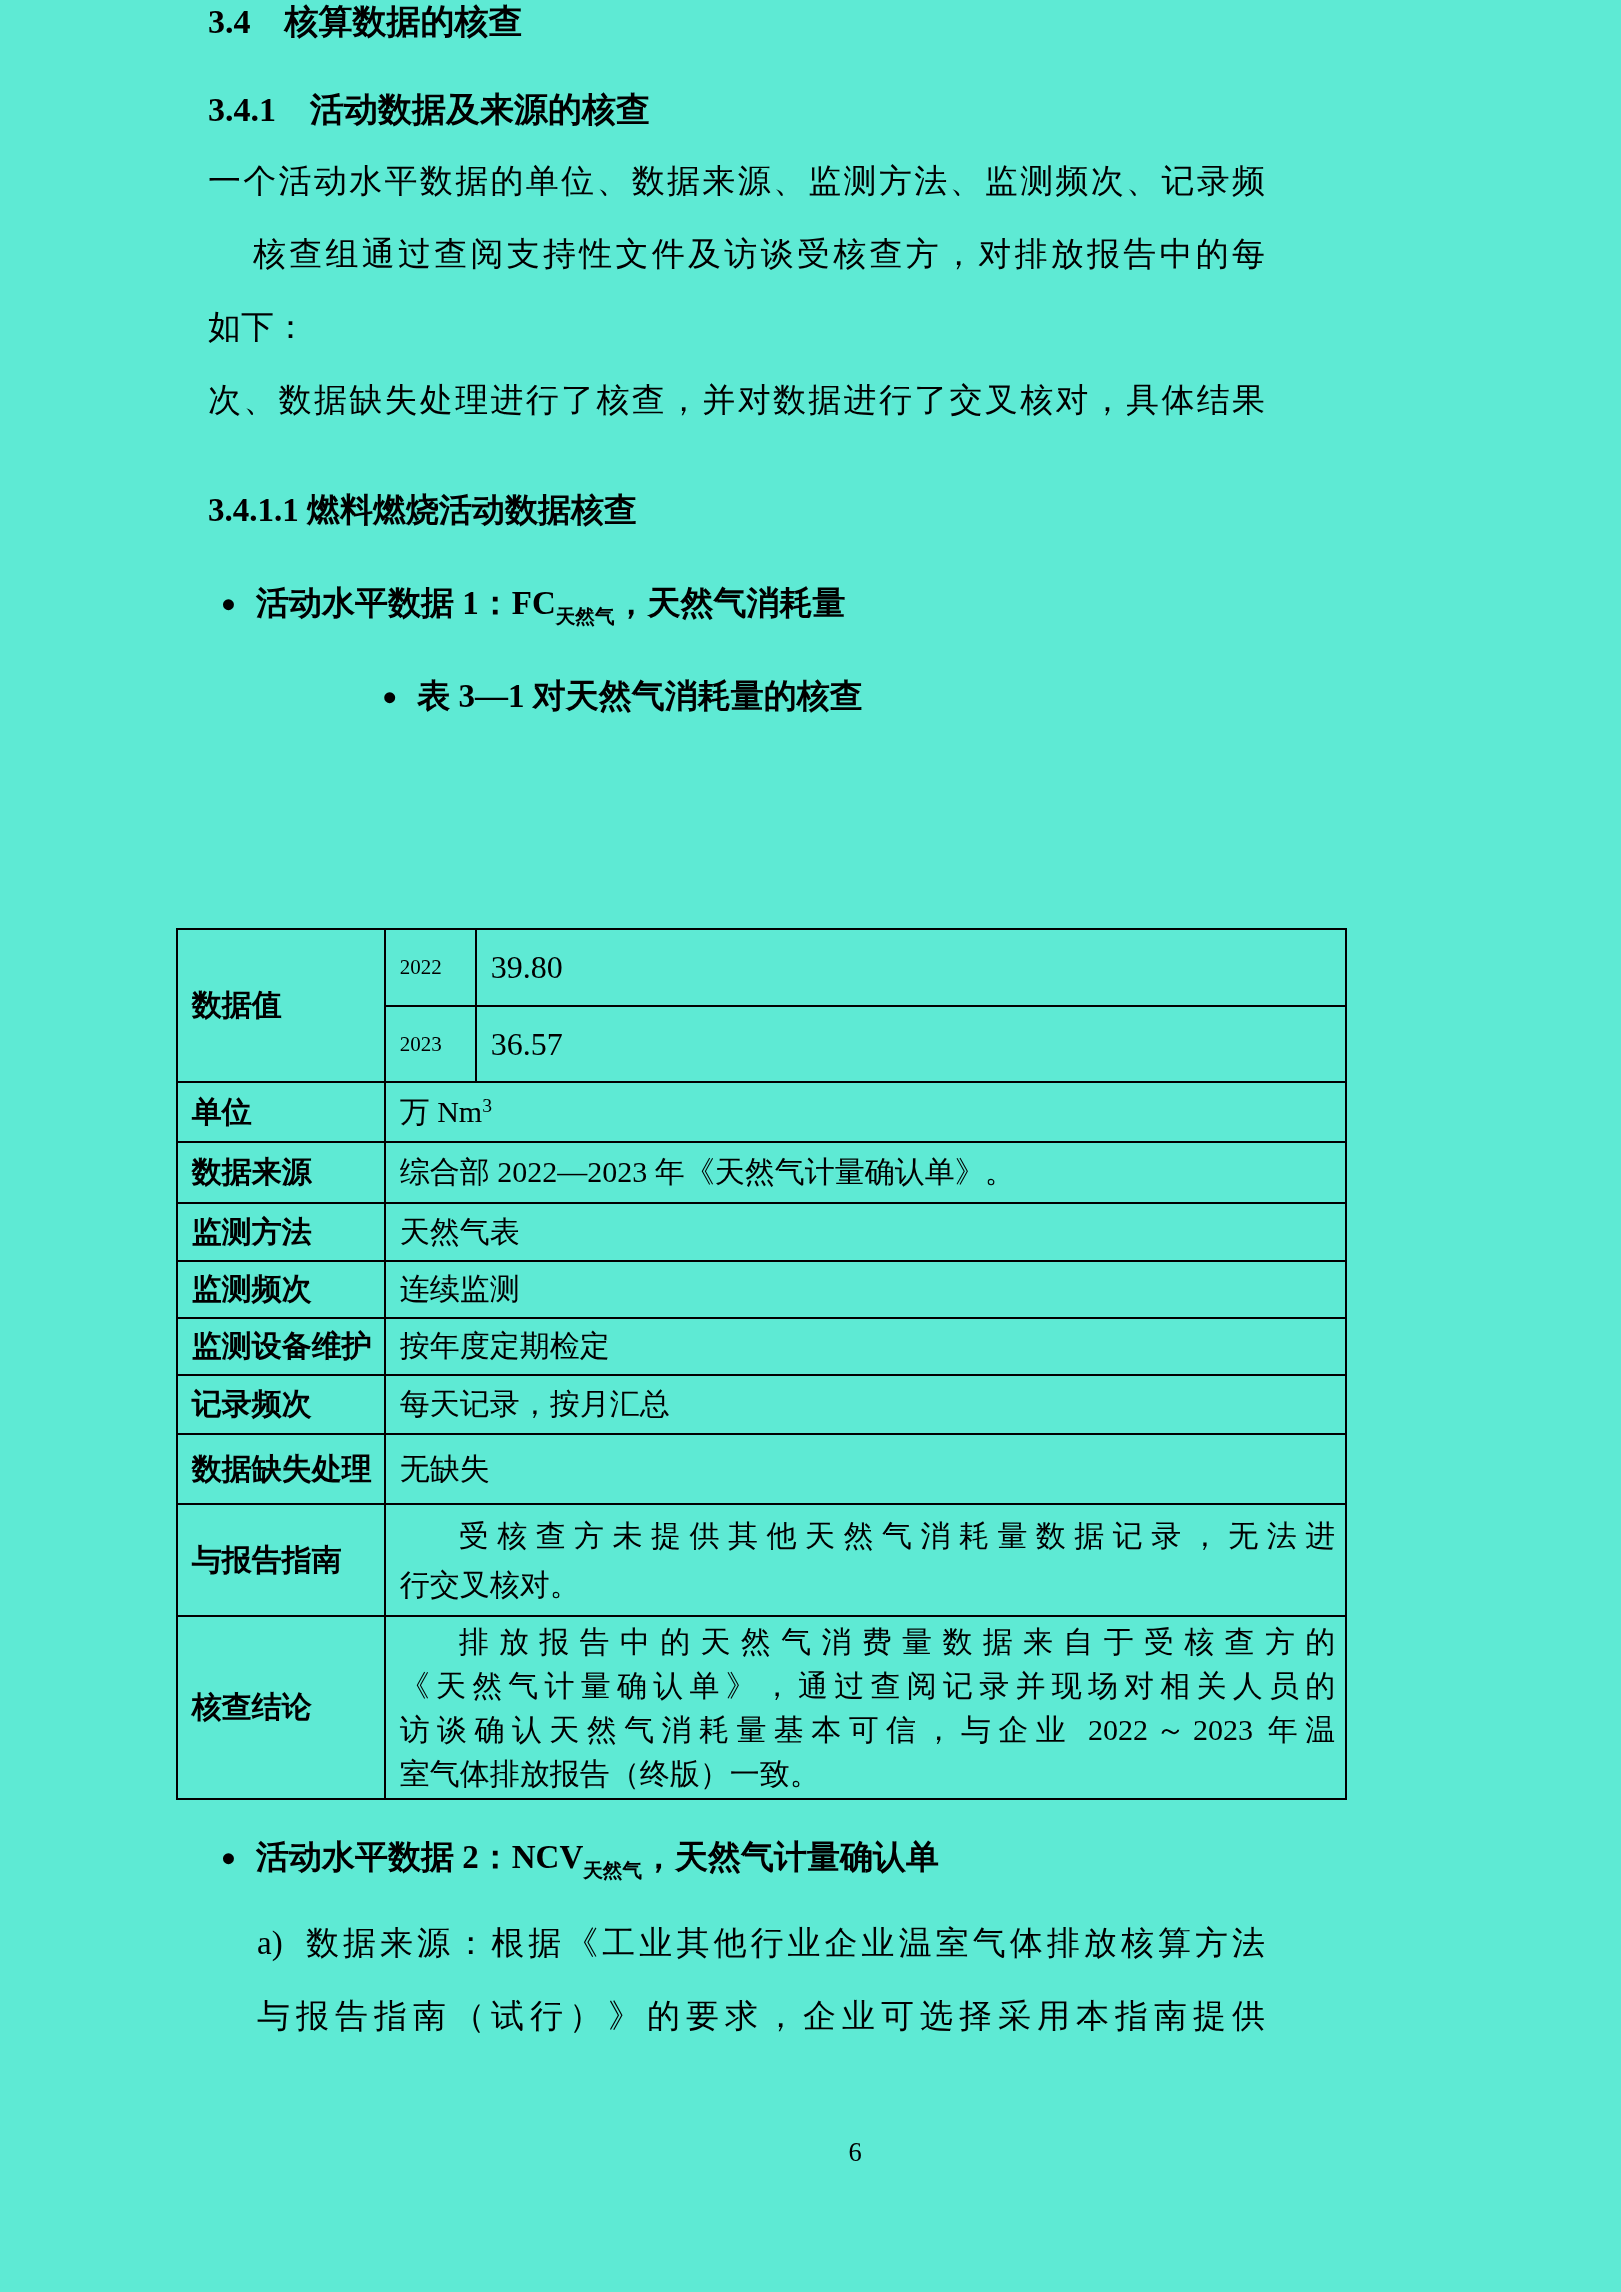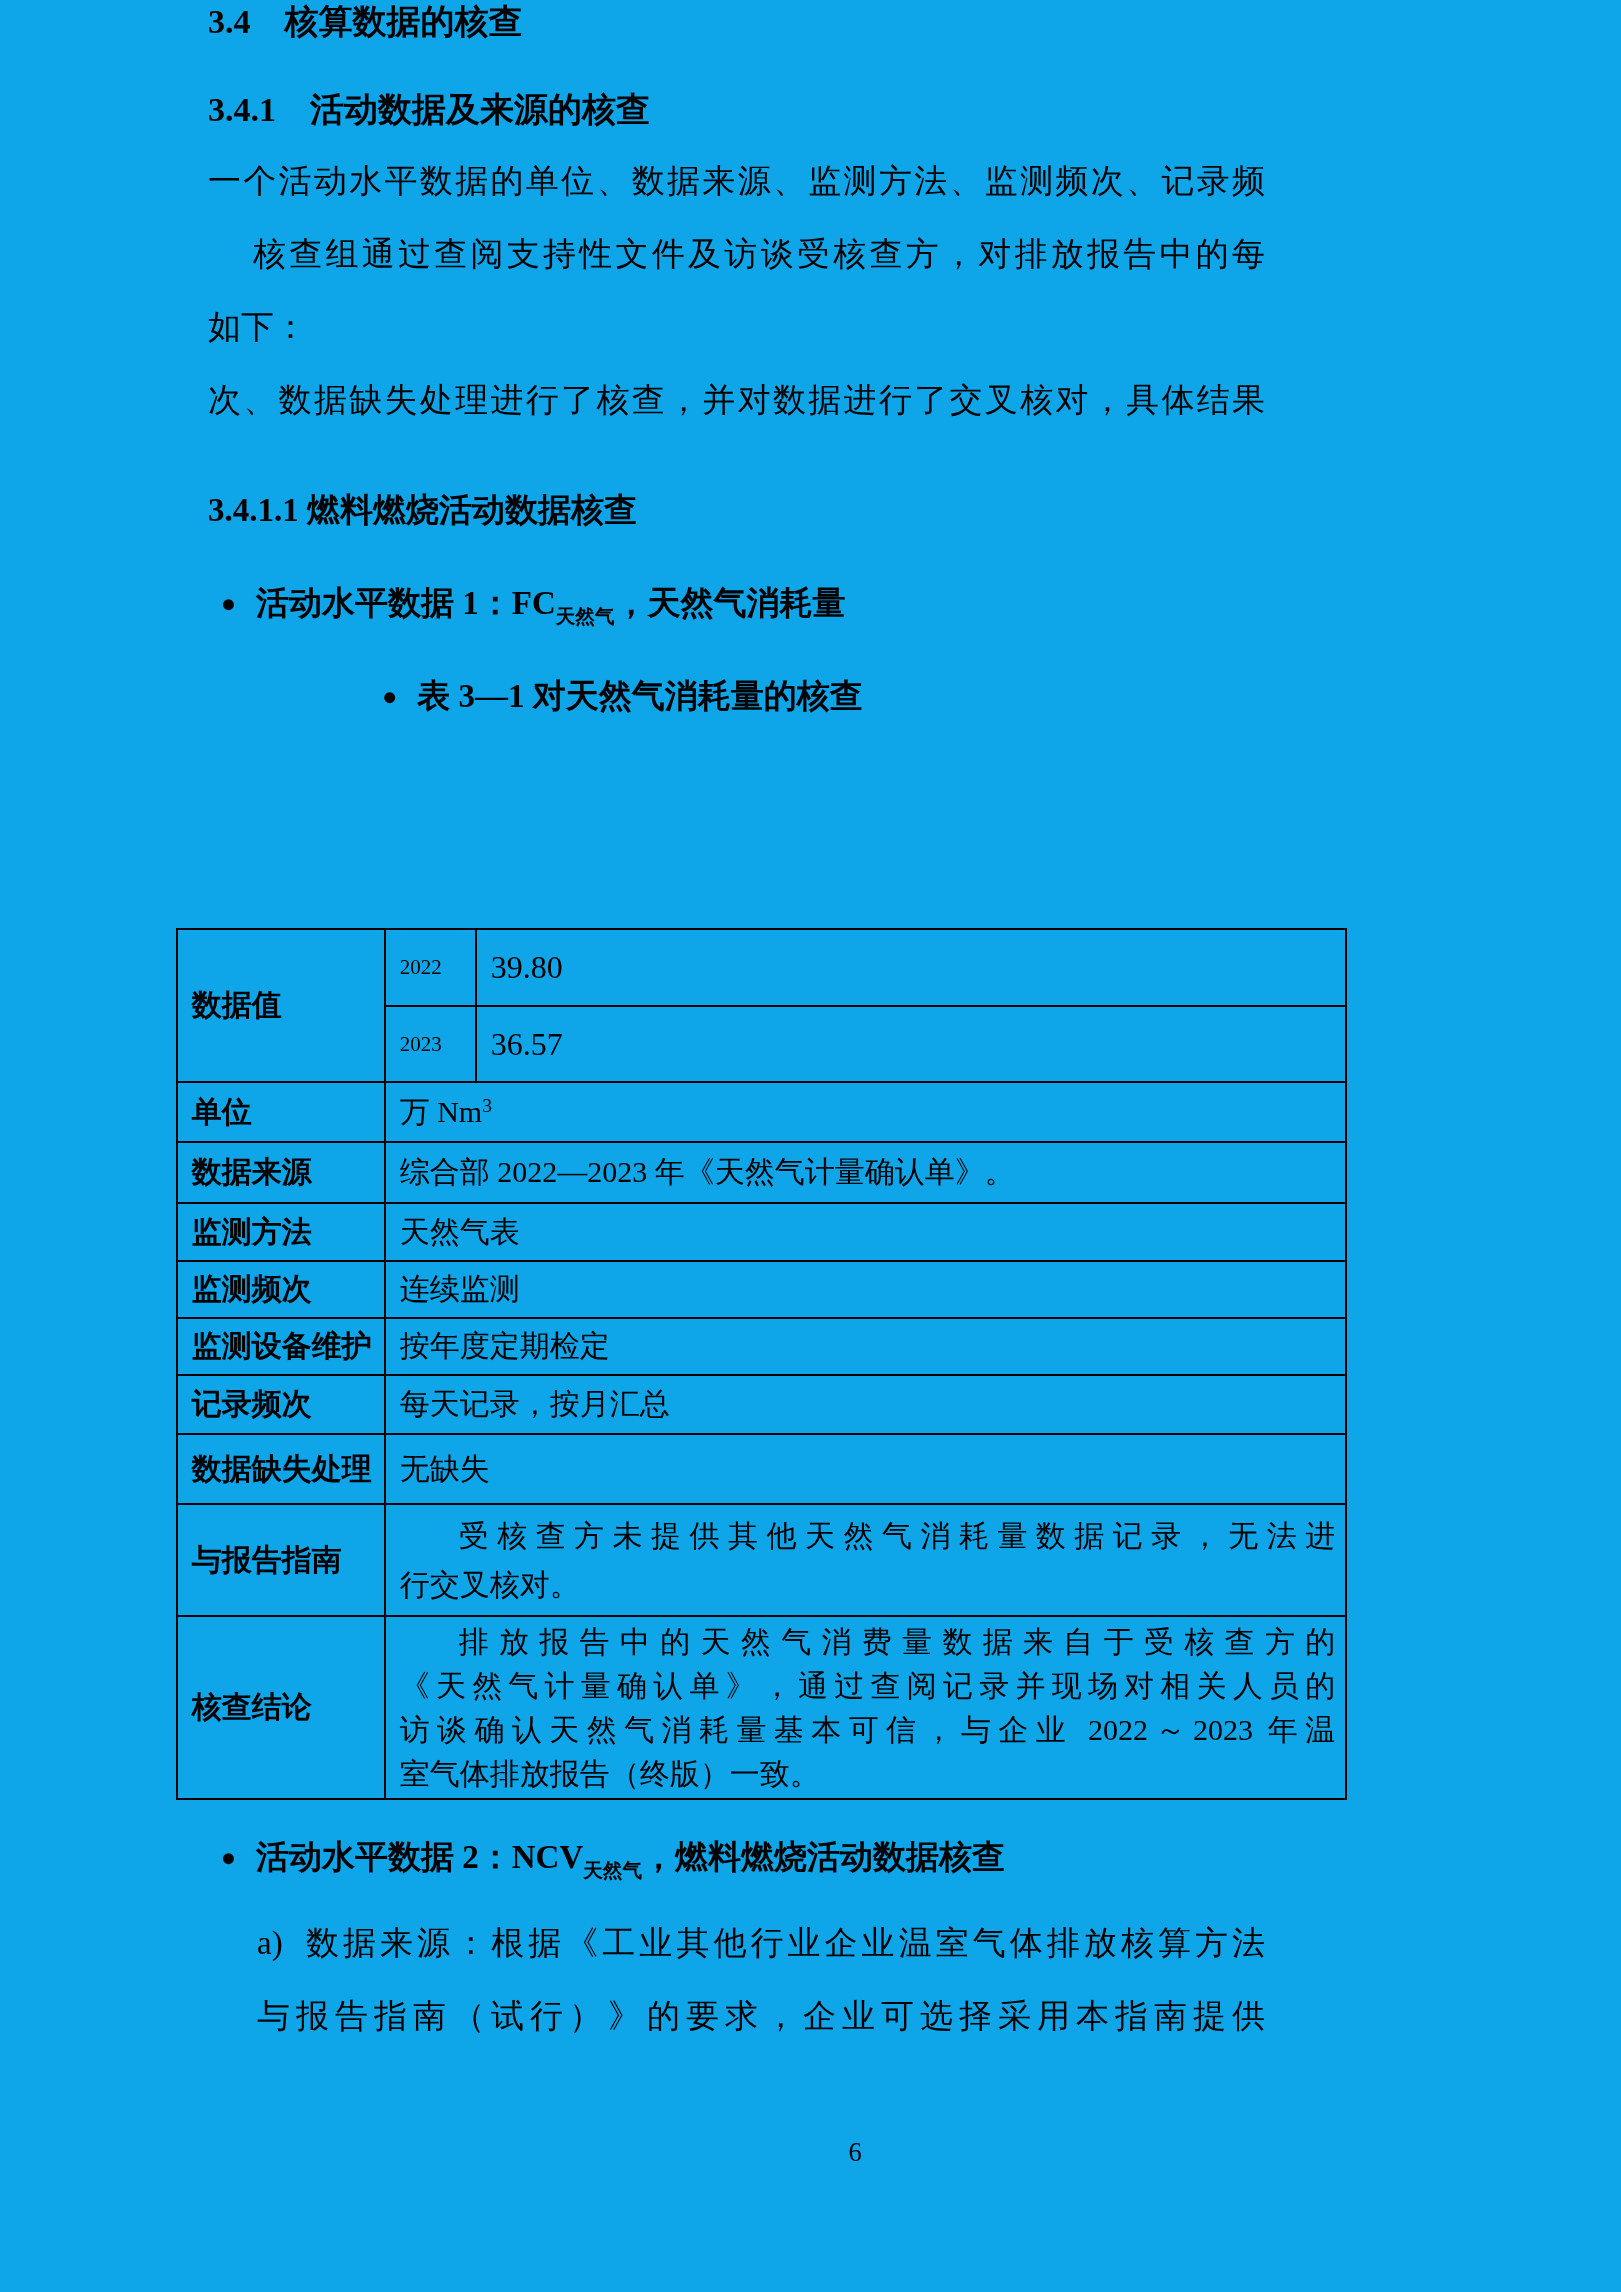--- a/index.html
+++ b/index.html
@@ -1,19 +1,19 @@
 <!DOCTYPE html>
 <html><head>
 <meta charset="utf-8">
 <style>
   html,body{margin:0;padding:0;background:#e8e8e8;}
   .page{
     position:relative;
     width:1621px;height:2293px;
-    background:#0ea5e9;
+    background:#5eead4;
     font-family:"Liberation Serif","DejaVu Serif",serif;
     color:#000;
     overflow:hidden;
   }
   .content-top{position:absolute;left:208px;top:0;width:1057px;}
   .content-bottom{position:absolute;left:208px;top:1834px;width:1057px;}
 
   h1.doc-h,h2.doc-h,h3.doc-h{
     margin:0;padding:0;font-weight:bold;color:#000;
     font-size:34px;line-height:43px;white-space:nowrap;
@@ -149,21 +149,21 @@
         <div class="cl-line jl">《天然气计量确认单》，通过查阅记录并现场对相关人员的</div>
         <div class="cl-line jl">访谈确认天然气消耗量基本可信，与企业 2022～2023 年温</div>
         <div class="cl-line">室气体排放报告（终版）一致。</div>
       </td>
     </tr>
   </tbody>
     </table>
 
   <div class="content-bottom">
     <div class="bullet-line b-indent" style="margin-top:0;">
-      <span class="bullet">●</span><span>活动水平数据 2：NCV</span><sub class="fuel">天然气</sub><span>，燃料燃烧活动数据核查</span>
+      <span class="bullet">●</span><span>活动水平数据 2：NCV</span><sub class="fuel">天然气</sub><span>，天然气计量确认单</span>
     </div>
 
     <div class="item-a">
       <span class="marker">a)</span>
       <div class="a-l1 jl">数据来源：根据《工业其他行业企业温室气体排放核算方法</div>
       <div class="a-l2 jl">与报告指南（试行）》的要求，企业可选择采用本指南提供</div>
     </div>
   </div>
 
   <div class="page-num">6</div>

